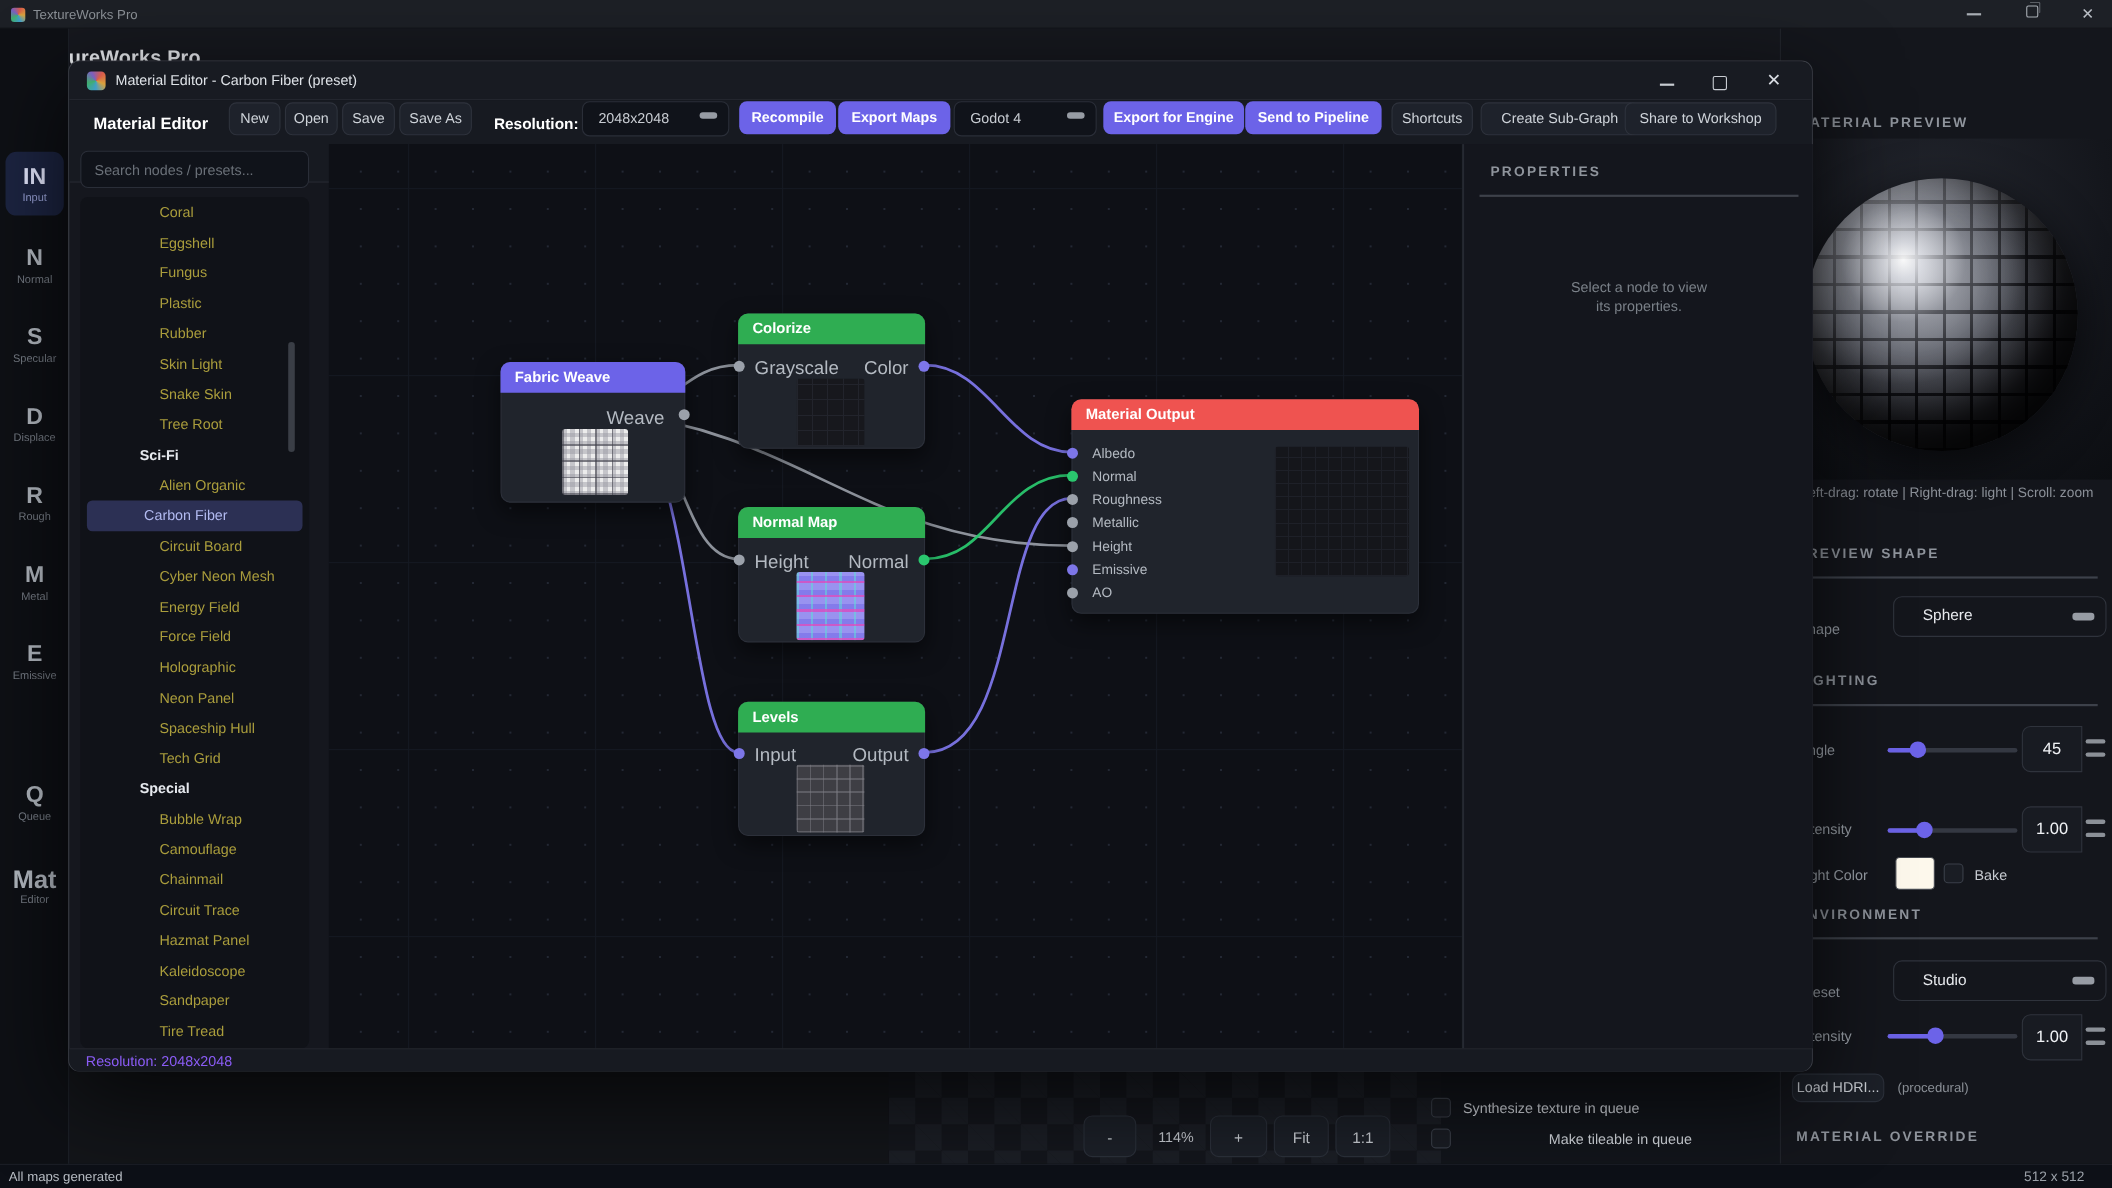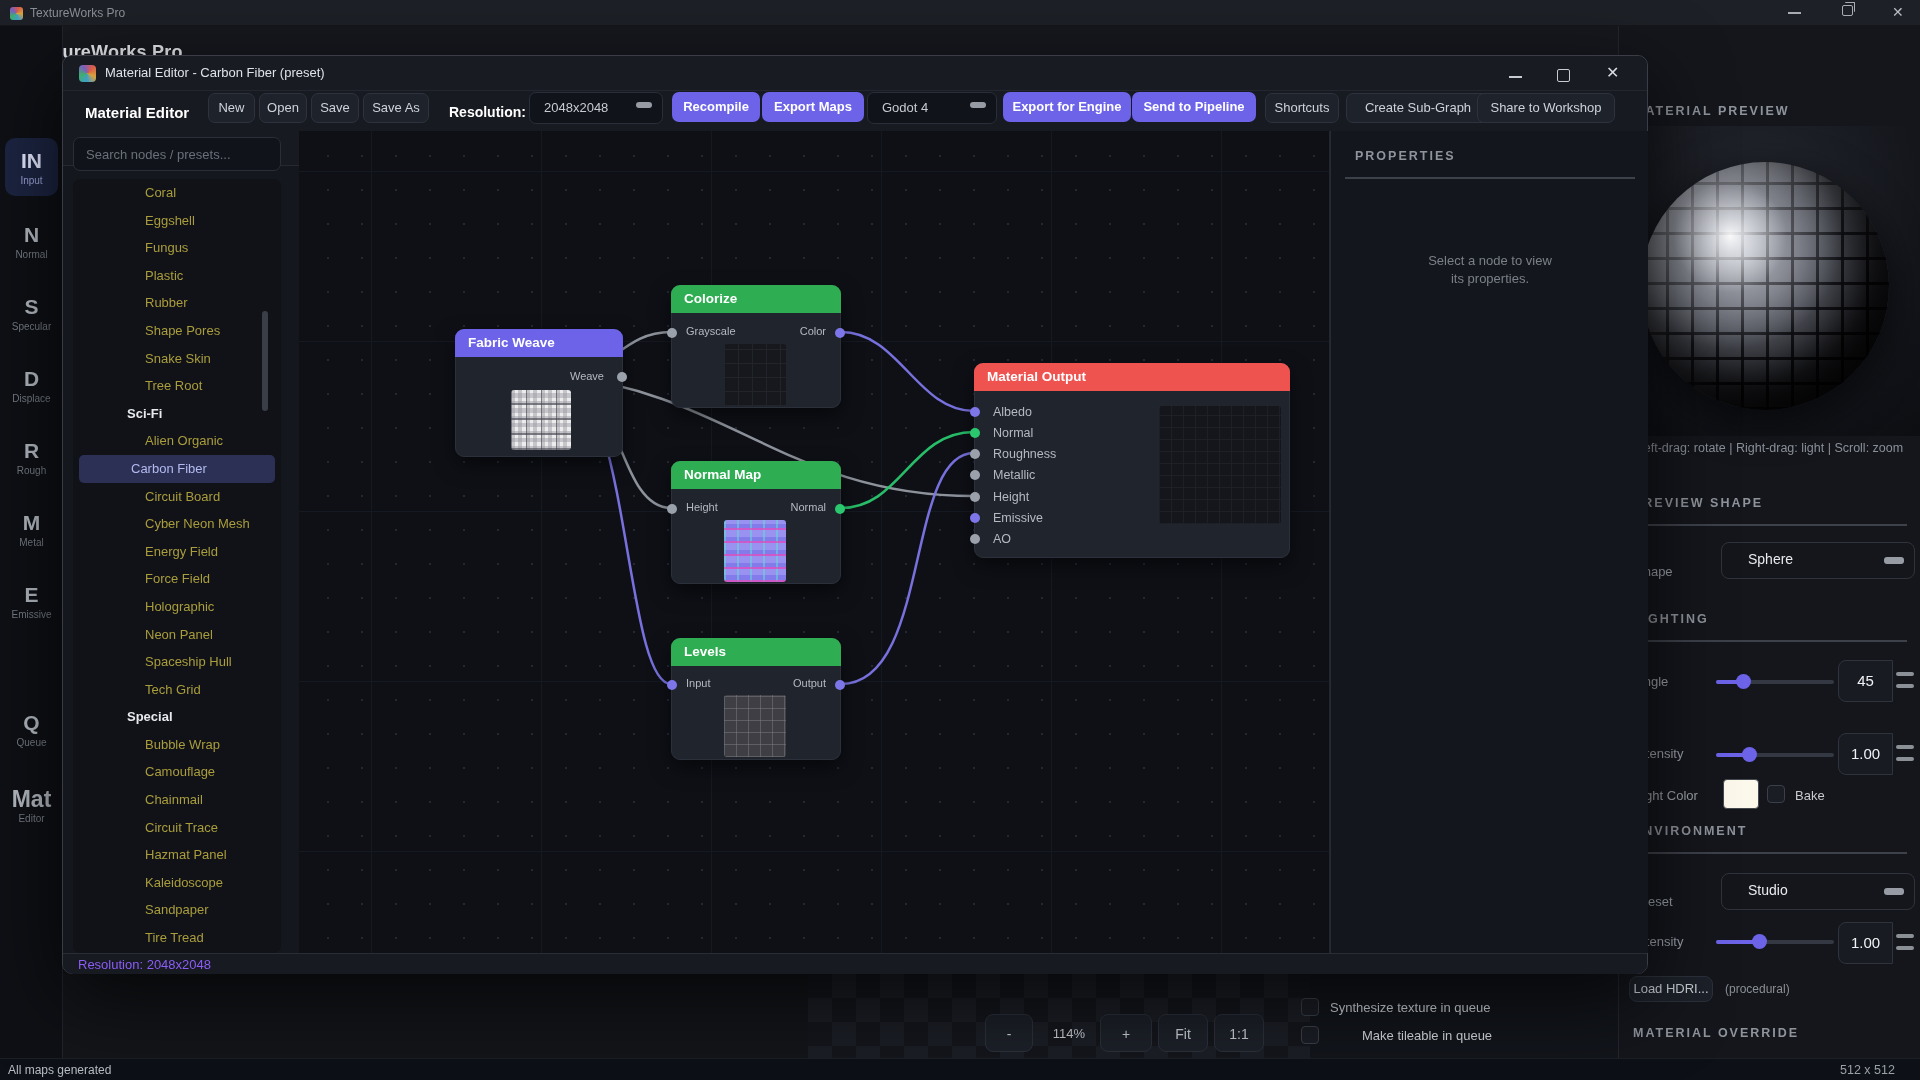--- a/index.html
+++ b/index.html
@@ -113,21 +113,21 @@
       radial-gradient(circle,#232834 1.2px,transparent 1.4px);
     background-size:170px 170px,170px 170px,34px 34px;
     background-position:72px 40px,72px 40px,12px 8px;
     border-right:1px solid #23262e; overflow:hidden; }
   #edges { position:absolute; left:0; top:0; width:1031px; height:822px; }
   .node { position:absolute; background:#20242c; border:1px solid #2c303a; border-radius:9px;
     box-shadow:0 8px 20px rgba(0,0,0,.5); z-index:2; }
   .node-h { position:absolute; left:-1px; top:-1px; right:-1px; height:28px; border-radius:9px 9px 0 0;
     color:#fff; font-size:13.5px; font-weight:bold; line-height:28px; padding-left:13px; }
   .h-purple { background:#6c63e8; } .h-green { background:#2fad52; } .h-red { background:#ef5350; }
-  .port-lbl { position:absolute; font-size:11px; color:#b4bac2; }
+  .port-lbl { position:absolute; font-size:17px; color:#b4bac2; }
   .dot { position:absolute; width:10px; height:10px; border-radius:50%; z-index:3; }
   .dot-gray { background:#9ba1aa; } .dot-purple { background:#7d76e8; } .dot-green { background:#2ac76e; }
   .thumb { position:absolute; border-radius:3px; }
   .thumb-weave { background:#ececec; background-image:
       repeating-linear-gradient(0deg,rgba(60,60,70,.55) 0 1.5px,transparent 1.5px 15px),
       repeating-linear-gradient(90deg,rgba(60,60,70,.55) 0 1.5px,transparent 1.5px 15px),
       repeating-linear-gradient(0deg,rgba(150,150,160,.45) 0 4px,transparent 4px 7.5px),
       repeating-linear-gradient(90deg,rgba(150,150,160,.45) 0 4px,transparent 4px 7.5px); }
   .thumb-dark { background:#17181d; background-image:
       repeating-linear-gradient(0deg,#22242c 0 1px,transparent 1px 14px),
@@ -287,21 +287,21 @@
 
 <div class="abs btn-plain zoombtn" style="left:985px; width:48px">-</div>
 <div id="zoom-level" class="abs">114%</div>
 <div class="abs btn-plain zoombtn" style="left:1100px; width:52px">+</div>
 <div class="abs btn-plain zoombtn" style="left:1158px; width:50px">Fit</div>
 <div class="abs btn-plain zoombtn" style="left:1214px; width:50px">1:1</div>
 
 <div class="abs checkbox" style="left:1301px; top:998px; z-index:3"></div>
 <div class="abs q-row" style="left:1330px; top:1000px; z-index:3">Synthesize texture in queue</div>
 <div class="abs checkbox" style="left:1301px; top:1026px; z-index:3"></div>
-<div class="abs q-row" style="left:1362px; top:1028px; z-index:3">Make tileable in queue</div>
+<div class="abs q-row" style="left:1408px; top:1028px; z-index:3">Make tileable in queue</div>
 
 <div id="statusbar" class="abs">
   <div id="status-left" class="abs">All maps generated</div>
   <div id="status-right" class="abs">512 x 512</div>
 </div>
 
 <div id="modal" class="abs">
   <div id="modal-titlebar" class="abs">
     <div id="modal-icon" class="abs"></div>
     <div id="modal-title" class="abs">Material Editor - Carbon Fiber (preset)</div>
@@ -335,21 +335,21 @@
   </div>
 
   <input id="search-box" class="abs" placeholder="Search nodes / presets..." style="">
 
   <div id="preset-list" class="abs">
     <div class="p-item">Coral</div>
     <div class="p-item">Eggshell</div>
     <div class="p-item">Fungus</div>
     <div class="p-item">Plastic</div>
     <div class="p-item">Rubber</div>
-    <div class="p-item">Shape Pores</div>
+    <div class="p-item">Skin Light</div>
     <div class="p-item">Snake Skin</div>
     <div class="p-item">Tree Root</div>
     <div class="p-cat">Sci-Fi</div>
     <div class="p-item">Alien Organic</div>
     <div class="p-item selected">Carbon Fiber</div>
     <div class="p-item">Circuit Board</div>
     <div class="p-item">Cyber Neon Mesh</div>
     <div class="p-item">Energy Field</div>
     <div class="p-item">Force Field</div>
     <div class="p-item">Holographic</div>

